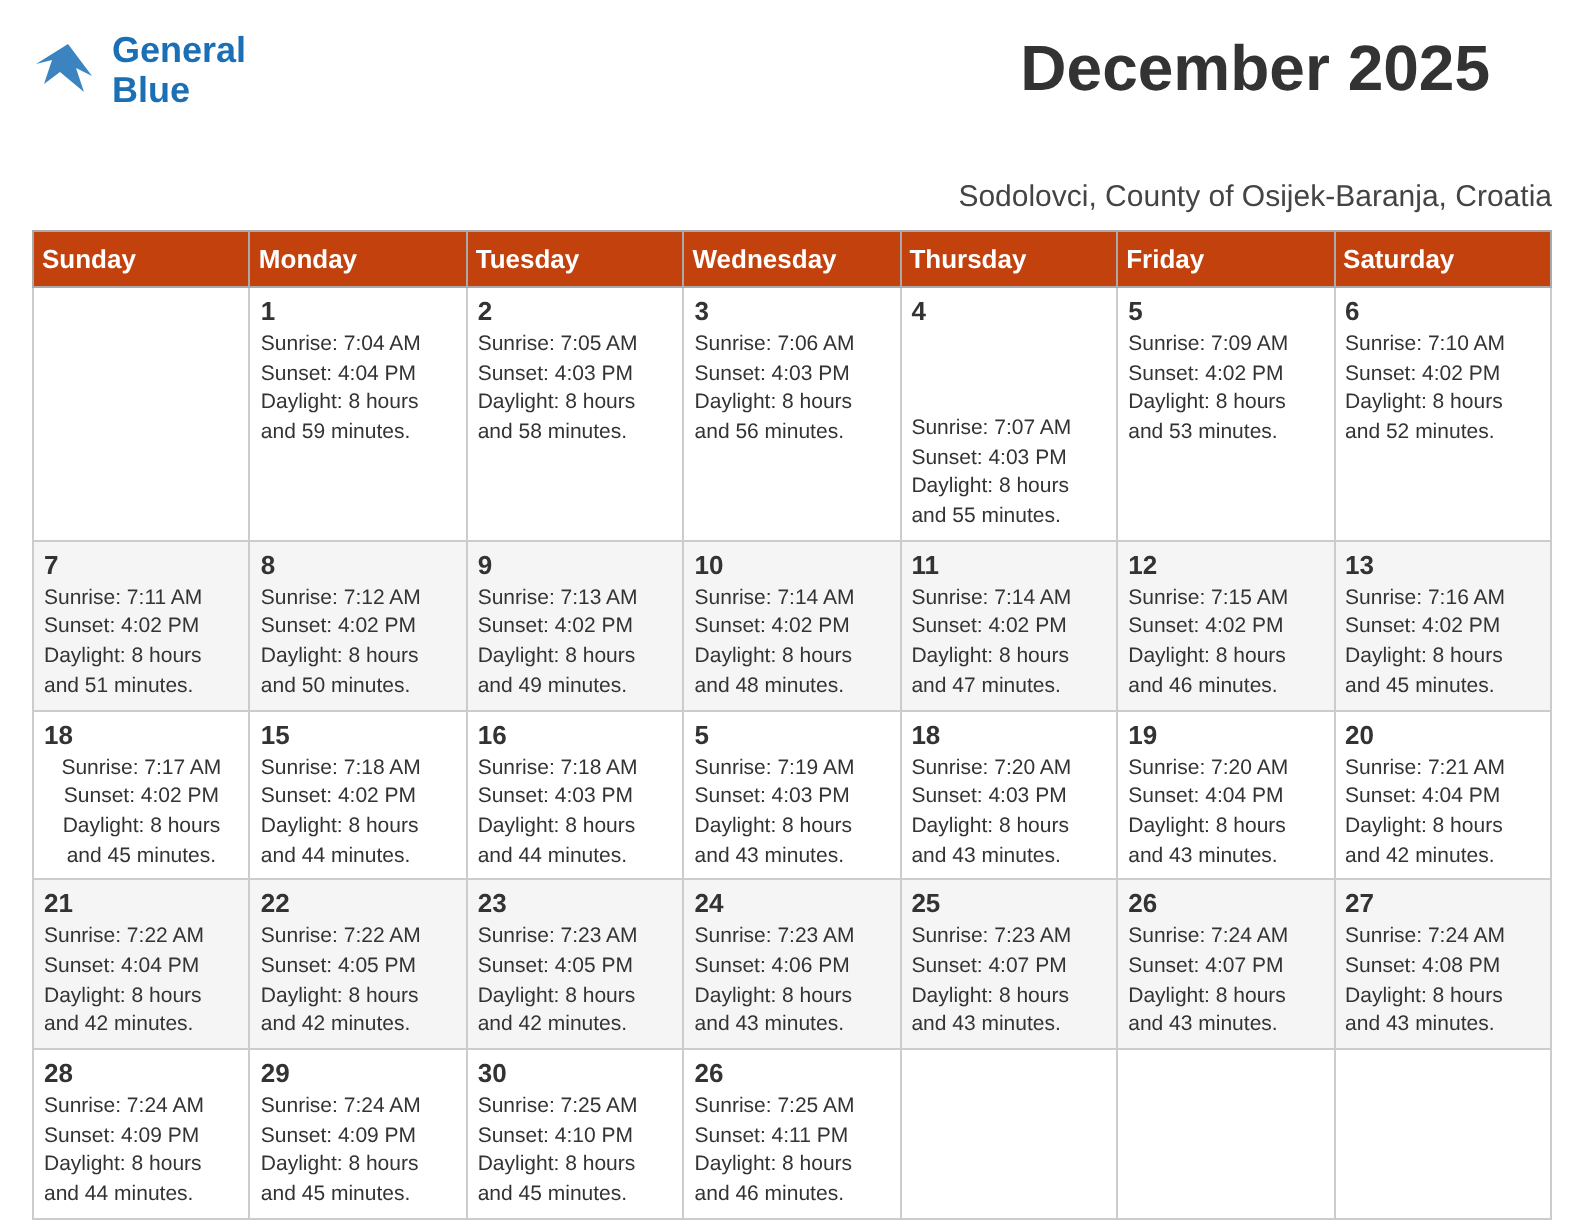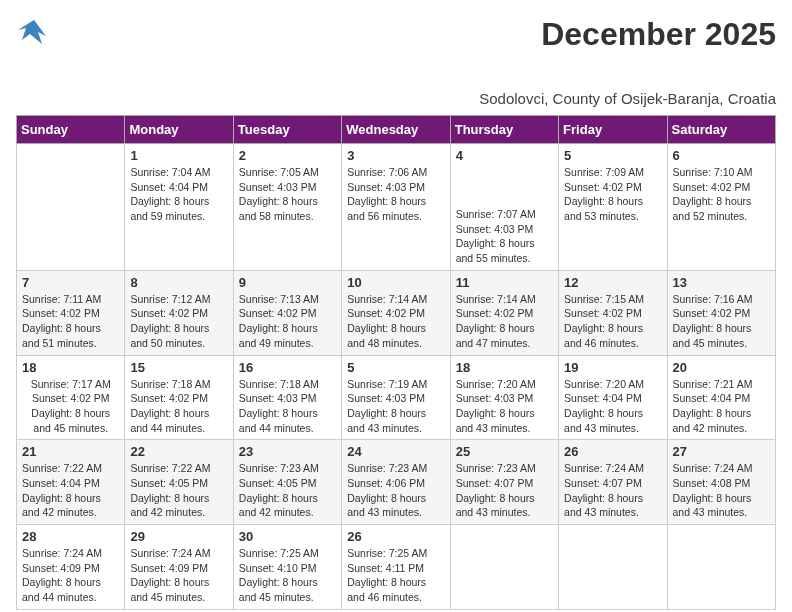--- a/index.html
+++ b/index.html
@@ -28,40 +28,40 @@
       line-height: 1.1;
     }
     .logo-text span {
       color: #1a6fb5;
     }
     .logo-bird {
       width: 36px;
       height: 36px;
     }
     .title-section {
-      text-align: right;
+      text-align: center;
     }
     .month-title {
       font-size: 32px;
       font-weight: bold;
       color: #333;
     }
     .location-title {
       font-size: 15px;
       color: #444;
       font-weight: normal;
       margin-top: 37px;
     }
     .calendar-table {
       width: 100%;
       border-collapse: collapse;
       font-size: 11px;
     }
     .calendar-table thead tr th {
-      background-color: #701a75;
+      background-color: #c2410c;
       color: #fff;
       padding: 6px 4px;
       text-align: left;
       font-size: 13px;
       font-weight: bold;
       border: 1px solid #aaa;
     }
     .calendar-table tbody tr td {
       vertical-align: top;
       border: 1px solid #ccc;
@@ -90,20 +90,26 @@
     }
   </style>
 </head>
 <body>
 
 <div class="header">
   <div class="logo">
     <svg class="logo-bird" viewBox="0 0 36 36" xmlns="http://www.w3.org/2000/svg">
       <polygon points="18,4 30,20 22,16 26,28 14,18 6,24 10,12 2,14" fill="#1a6fb5" opacity="0.85"></polygon>
     </svg>
+    <div>
+      <div class="logo-text">
+        <span>General</span><br>
+        <span style="color:#1a6fb5;">Blue</span>
+      </div>
+    </div>
   </div>
   <div class="title-section">
     <div class="month-title">December 2025</div>
     <div class="location-title">Sodolovci, County of Osijek-Baranja, Croatia</div>
   </div>
 </div>
 
 <table class="calendar-table">
   <thead>
     <tr>

